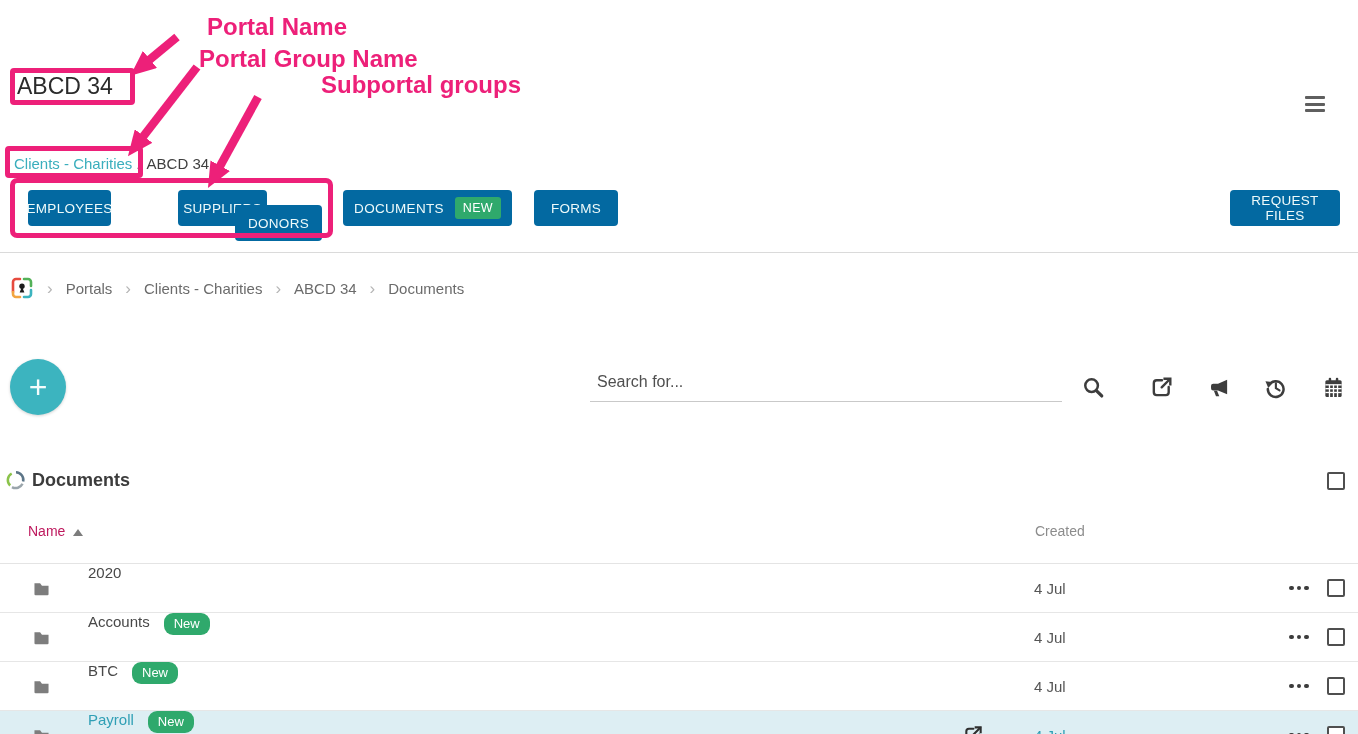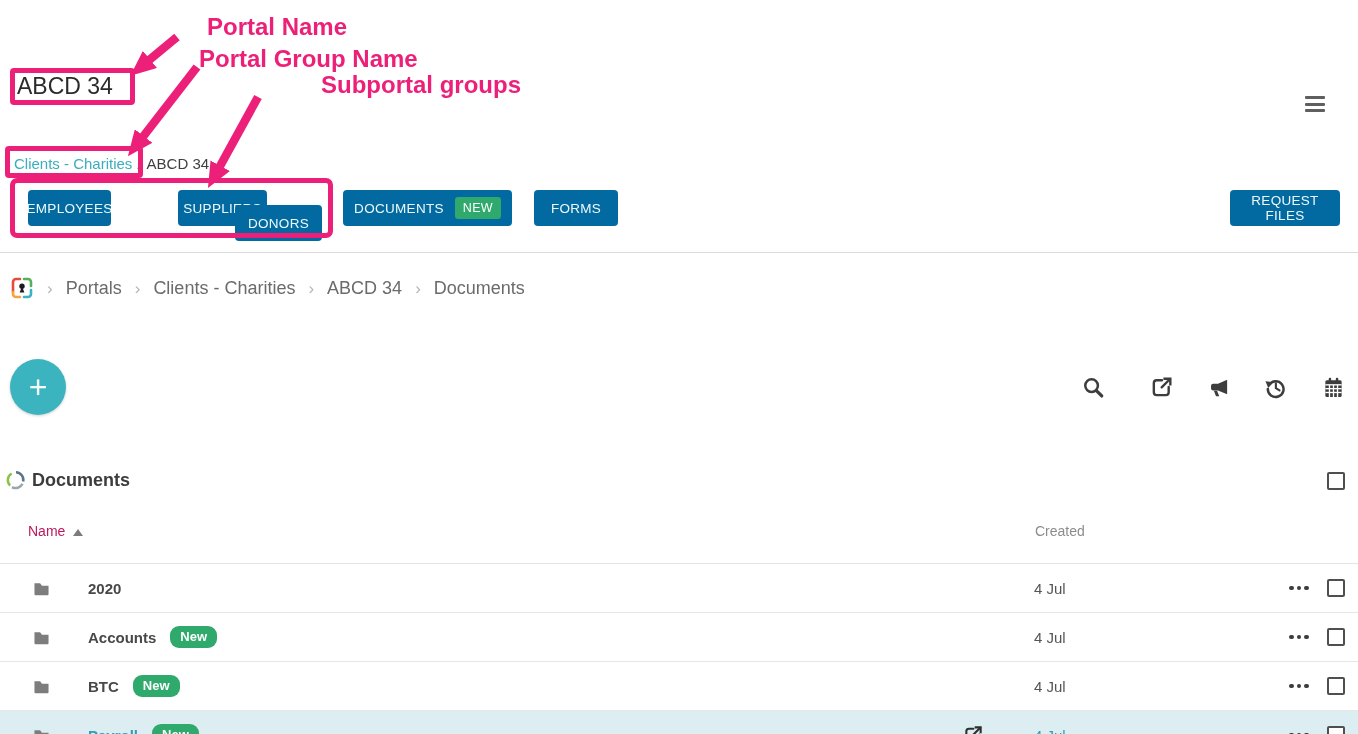--- a/index.html
+++ b/index.html
@@ -34,21 +34,21 @@
   #btn-donors { left:235px; width:87px;margin-top:15px; }
   #btn-documents { left:343px; width:169px; gap:11px; }
   #btn-forms { left:534px; width:84px; }
   #btn-request-files { left:1230px; width:110px; }
   .new-badge-btn { background:#2fa96c; color:#fff; font-size:12.5px; padding:4px 8px; border-radius:3px; }
 
   #top-divider { position:absolute; left:0; top:252px; width:1358px; height:1px; background:#dadada; }
 
   
   #breadcrumb { position:absolute; left:10px; top:274px; height:28px; display:flex; align-items:center; gap:13px; }
-  .crumb { color:#6b6b6b; font-size:18px; cursor:pointer; white-space:nowrap; }
+  .crumb { color:#6b6b6b; font-size:15px; cursor:pointer; white-space:nowrap; }
   .crumb.current { cursor:default; }
   .chev { color:#b5b5b5; font-size:17px; line-height:1; }
 
   
   #fab { position:absolute; left:10px; top:359px; width:56px; height:56px; border-radius:50%; background:#3cb4bf; color:#f4fcfc; border:none; font-size:32px; font-weight:300; line-height:1; display:flex; align-items:center; justify-content:center; cursor:pointer; box-shadow:0 1px 3px rgba(0,0,0,.18); }
   #search-input { position:absolute; left:590px; top:368px; width:472px; height:34px; border:none; border-bottom:1px solid #c9c9c9; font-family:"Liberation Sans",sans-serif; font-size:16px; color:#444; outline:none; background:transparent; padding:0 4px 6px 7px; }
   #search-input::placeholder { color:#4f4f4f; opacity:1; }
   .tool-icon { position:absolute; top:374px; width:26px; height:26px; background:none; border:none; cursor:pointer; display:flex; align-items:center; justify-content:center; padding:0; }
   #icon-search { left:1080px; }
   #icon-share { left:1148px; }
@@ -62,21 +62,21 @@
   .checkbox { width:18px; height:18px; border:2px solid #4f4f4f; border-radius:2px; background:#fff; cursor:pointer; padding:0; }
   #select-all { position:absolute; left:1327px; top:472px; }
 
   
   #col-name { position:absolute; left:28px; top:523px; font-size:14px; color:#be185d; cursor:pointer; }
   #sort-asc { position:absolute; left:73px; top:529px; width:0; height:0; border-left:5px solid transparent; border-right:5px solid transparent; border-bottom:7px solid #7c7c7c; }
   #col-created { position:absolute; left:1035px; top:523px; font-size:14px; color:#8c8c8c; }
   #rows { position:absolute; left:0; top:563px; width:1358px; border-top:1px solid #e4e4e4; }
   .row { position:relative; height:49px; border-bottom:1px solid #e6e6e6; background:#fff; }
   .row.highlighted { background:#ddeef3; }
-  .name-wrap { position:absolute; left:88px; top:0; height:100%; display:flex; align-items:center; gap:14px;font-weight:bold; }
+  .name-wrap { position:absolute; left:88px; top:0; height:100%; display:flex; align-items:flex-start; gap:14px; }
   .row-name { font-size:15px; color:#484848; cursor:pointer; }
   .row.highlighted .row-name { color:#2f9fb5; }
   .row-badge { background:#2fa96c; color:#fff; font-size:13px; padding:3px 10px 4px; border-radius:9px; }
   .folder-wrap { position:absolute; left:33px; top:0; height:100%; display:flex; align-items:center; }
   .row-created { position:absolute; left:1034px; top:0; height:100%; display:flex; align-items:center; font-size:15px; color:#555; }
   .row.highlighted .row-created { color:#2f9fb5; }
   .shared-wrap { position:absolute; left:963px; top:0; height:100%; display:flex; align-items:center; }
   .more-btn { position:absolute; left:1285px; top:0; height:100%; width:28px; display:flex; align-items:center; justify-content:center; gap:3px; background:none; border:none; cursor:pointer; }
   .more-btn i { width:4.5px; height:4.5px; border-radius:50%; background:#3c3c3c; }
   .row-check { position:absolute; left:1327px; top:15px; }
@@ -144,20 +144,21 @@
     <span class="crumb">Portals</span>
     <span class="chev">›</span>
     <span class="crumb">Clients - Charities</span>
     <span class="chev">›</span>
     <span class="crumb">ABCD 34</span>
     <span class="chev">›</span>
     <span class="crumb current">Documents</span>
   </div>
 
   <button id="fab">+</button>
+  <input id="search-input" placeholder="Search for..." style="">
 
   <button class="tool-icon" id="icon-search">
     <svg width="23" height="23" viewBox="0 0 24 24">
         <circle cx="10" cy="10" r="6.6" fill="none" stroke="#3d3d3d" stroke-width="2.6"></circle>
         <line x1="15" y1="15.2" x2="20.6" y2="20.8" stroke="#3d3d3d" stroke-width="3.4" stroke-linecap="round"></line>
       </svg>
   </button>
   <button class="tool-icon" id="icon-share">
     <svg width="23" height="23" viewBox="0 0 24 24">
         <path d="M12.5 4.5 H7 a3 3 0 0 0 -3 3 v9.5 a3 3 0 0 0 3 3 h9.5 a3 3 0 0 0 3 -3 V11.5" fill="none" stroke="#3d3d3d" stroke-width="2.5" stroke-linecap="round"></path>

